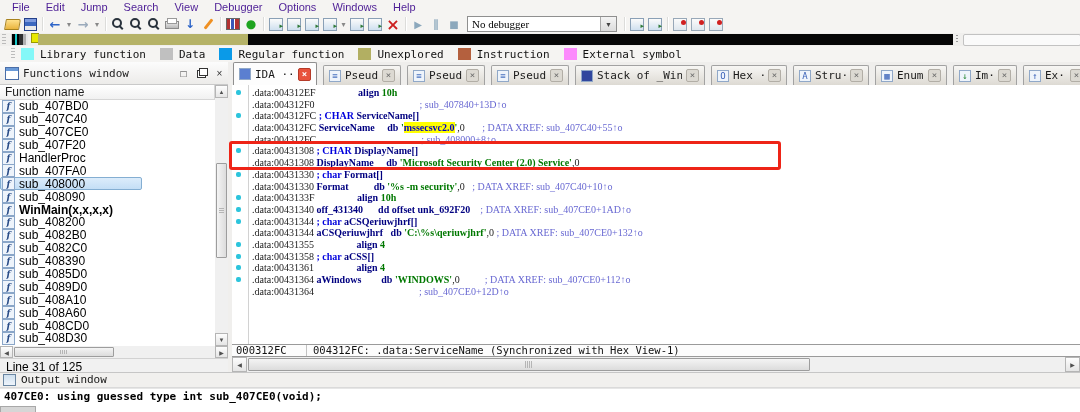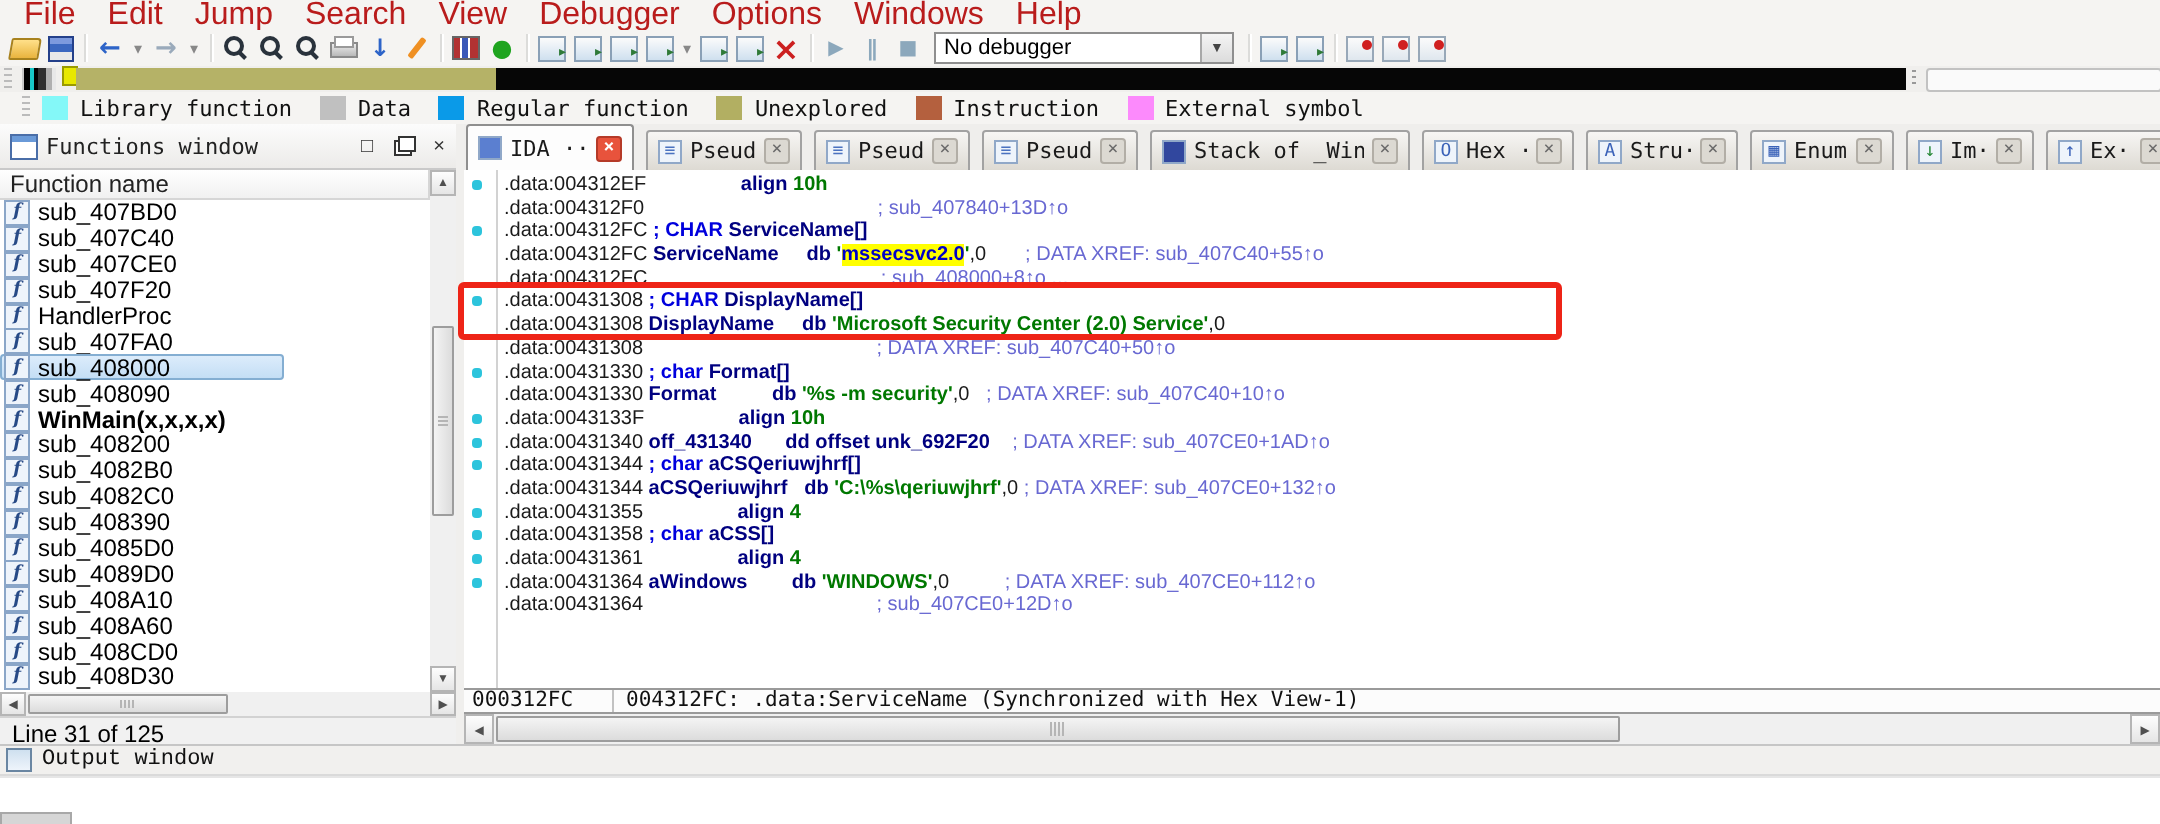--- a/index.html
+++ b/index.html
@@ -3,40 +3,40 @@
 <meta charset="utf-8">
 <style>
   html,body{margin:0;padding:0}
   body{width:1080px;height:412px;position:relative;background:#fff;overflow:hidden;
        font-family:"Liberation Sans",sans-serif;-webkit-font-smoothing:antialiased}
   .mono{font-family:"DejaVu Sans Mono",monospace}
   .abs{position:absolute}
 
   
   #menubar{left:0;top:0;width:1080px;height:15px;background:#f5f4f2;display:flex;align-items:center;padding-left:4px;box-sizing:border-box}
-  .menu-item{font-size:16px;color:#b91c1c;padding:0 8px;line-height:15px;cursor:default}
+  .menu-item{font-size:11px;color:#4c1d95;padding:0 8px;line-height:15px;cursor:default}
 
   
   #toolbar{left:0;top:15px;width:1080px;height:18px;background:#f5f4f2;display:flex;align-items:center;padding-left:3px;box-sizing:border-box}
   .tsep{width:1px;height:14px;background:#dcdcda;margin:0 3px;box-shadow:1px 0 0 #fff}
   .ti{width:18px;height:16px;display:inline-flex;align-items:center;justify-content:center;position:relative;font-family:"DejaVu Sans",sans-serif}
   .ti.open::before{content:"";width:13px;height:9px;background:linear-gradient(#ffe08a,#e9b43e);border:1px solid #a8821e;border-radius:1px 2px 1px 1px;transform:skewX(-10deg)}
   .ti.save::before{content:"";width:11px;height:11px;background:linear-gradient(#7d9ade 0 3px,#3c68c0 3px 7px,#e9e9e9 7px);border:1px solid #24408a}
   .ti.find::before{content:"";width:6px;height:6px;border:2px solid #29323c;border-radius:50%;position:absolute;left:3px;top:2px}
   .ti.find::after{content:"";width:2px;height:5px;background:#29323c;position:absolute;right:5px;bottom:2px;transform:rotate(-45deg)}
   .ti.print::before{content:"";width:12px;height:6px;background:linear-gradient(#ececec,#b9b9b9);border:1px solid #8a8a8a;position:absolute;bottom:3px}
   .ti.print::after{content:"";width:8px;height:4px;background:#fff;border:1px solid #9a9a9a;position:absolute;top:2px}
   .ti.marker::before{content:"";width:3px;height:12px;background:#ef9023;border-radius:1px;transform:rotate(38deg)}
   .ti.chart::before{content:"";width:12px;height:10px;border:1px solid #666;background:linear-gradient(90deg,#b23232 0 3px,#fff 3px 4px,#3a58b8 4px 7px,#fff 7px 8px,#b23232 8px)}
   .ti.dbg::before{content:"";width:12px;height:11px;background:linear-gradient(#fbfbfb,#cfe0ef);border:1px solid #8aa0b6}
   .ti.dbg::after{content:"▸";font-size:7px;color:#2f7a38;position:absolute;right:2px;bottom:2px}
   .ti.bp::before{content:"";width:12px;height:11px;background:linear-gradient(#fbfbfb,#dfe7ee);border:1px solid #98a8b8}
   .ti.bp::after{content:"";width:5px;height:5px;border-radius:50%;background:#d02020;position:absolute;right:3px;top:4px}
   .dbg-select{height:16px;width:150px;margin:0 4px;background:#fff;border:1px solid #8f8f8f;display:flex;align-items:center;font-size:11px;box-sizing:border-box}
-  .dbg-select .val{flex:1;padding-left:4px;font-family:Liberation Sans, sans-serif}
+  .dbg-select .val{flex:1;padding-left:4px;font-family:Liberation Serif, serif}
   .dbg-select .drop{width:15px;height:14px;background:linear-gradient(#f4f4f4,#dcdcdc);border-left:1px solid #a8a8a8;display:flex;align-items:center;justify-content:center;font-size:7px;color:#444}
 
   
   #navband{left:0;top:33px;width:1080px;height:13px;background:#f0efed}
   .nb-handle{position:absolute;left:2px;top:1px;width:4px;height:11px;background:repeating-linear-gradient(#bbb 0 1px,#f0efed 1px 3px)}
   .nb-stripes{position:absolute;left:11px;top:1px;height:11px;display:flex}
   .nb-yellow{position:absolute;left:31px;top:0;width:6px;height:8px;background:#e8e800;border:1px solid #9a9a00}
   .nb-olive{position:absolute;left:38px;top:1px;width:210px;height:11px;background:#b5b267}
   .nb-black{position:absolute;left:248px;top:1px;width:705px;height:11px;background:#060606}
   .nb-dots{position:absolute;left:956px;top:2px;width:2px;height:9px;background:repeating-linear-gradient(#999 0 1px,transparent 1px 3px)}
@@ -81,21 +81,21 @@
   #tabbar::after{content:"";position:absolute;left:232px;top:84px;width:848px;height:1px;background:#8f8f8f}
   .tab{height:20px;display:flex;align-items:center;gap:4px;background:linear-gradient(#f7f6f4,#dddAd3);border:1px solid #a2a2a2;border-bottom:none;border-radius:2px 2px 0 0;padding:0 5px;box-sizing:border-box;font-family:"DejaVu Sans Mono",monospace;font-size:11px;color:#1a1a1a;flex:none;position:relative;z-index:1}
   .tab.active{height:23px;background:#fdfdfd;z-index:3;border-color:#8f8f8f}
   .tico{width:12px;height:12px;display:inline-flex;align-items:center;justify-content:center;font-size:9px;border:1px solid #90a8c8;box-sizing:border-box;flex:none}
   .tclose{width:11px;height:11px;display:inline-flex;align-items:center;justify-content:center;background:#dcd9d2;border:1px solid #b2aea6;border-radius:2px;color:#6a6a6a;font-size:9px;line-height:1;flex:none}
   .tab.active .tclose{background:#e8533c;border-color:#b53a28;color:#fff;font-weight:bold}
 
   
   #listing{left:232px;top:85px;width:848px;height:259px;background:#fff;overflow:hidden;padding-top:2px;box-sizing:border-box}
   #gutterline{left:248px;top:85px;width:1px;height:259px;background:#d2d2d2}
-  .lline{height:11.7px;line-height:11.7px;white-space:pre;font-family:Liberation Sans, sans-serif;font-size:10px;padding-left:20px;position:relative}
+  .lline{height:11.7px;line-height:11.7px;white-space:pre;font-family:Liberation Serif, serif;font-size:10px;padding-left:20px;position:relative}
   .ldot{position:absolute;left:4px;top:3px;width:5px;height:5px;background:#2cc4dc;border-radius:2px}
   .sa{color:#1a1a1a}.sp{color:#1a1a1a}
   .sn{color:#000080;font-weight:bold}
   .sk{color:#0000dd;font-weight:bold}
   .sg{color:#007800;font-weight:bold}
   .sx{color:#6868d2}
   .shl{background:#ffff00;color:#0000c8;font-weight:bold}
   #redbox{left:229px;top:141px;width:546px;height:23px;border:3px solid #ee2417;border-radius:3px;pointer-events:none;z-index:5}
 
   #list-status{left:232px;top:344px;width:848px;height:13px;background:#fcfcfc;border-top:1px solid #9a9a9a;border-bottom:1px solid #9a9a9a;box-sizing:border-box;display:flex;font-family:"DejaVu Sans Mono",monospace;font-size:10.5px;color:#111}
@@ -373,21 +373,20 @@
   </div>
 
 <div id="listing" class="abs mono">
     <div class="lline"><span class="ldot"></span><span class="sa">.data:004312EF</span><span class="sp">                 </span><span class="sn">align </span><span class="sg">10h</span></div>
     <div class="lline"><span class="sa">.data:004312F0</span><span class="sp">                                          </span><span class="sx">; sub_407840+13D↑o</span></div>
     <div class="lline"><span class="ldot"></span><span class="sa">.data:004312FC </span><span class="sk">; CHAR </span><span class="sn">ServiceName[]</span></div>
     <div class="lline"><span class="sa">.data:004312FC </span><span class="sn">ServiceName</span><span class="sp">     </span><span class="sn">db </span><span class="sg">'</span><span class="shl">mssecsvc2.0</span><span class="sg">'</span><span class="sp">,0</span><span class="sp">       </span><span class="sx">; DATA XREF: sub_407C40+55↑o</span></div>
     <div class="lline"><span class="sa">.data:004312FC</span><span class="sp">                                          </span><span class="sx">; sub_408000+8↑o ...</span></div>
     <div class="lline"><span class="ldot"></span><span class="sa">.data:00431308 </span><span class="sk">; CHAR </span><span class="sn">DisplayName[]</span></div>
     <div class="lline"><span class="sa">.data:00431308 </span><span class="sn">DisplayName</span><span class="sp">     </span><span class="sn">db </span><span class="sg">'Microsoft Security Center (2.0) Service'</span><span class="sp">,0</span></div>
-    <div class="lline"><span class="sa">.data:00431308</span><span class="sp">                                          </span><span class="sx">; DATA XREF: sub_407C40+50↑o</span></div>
     <div class="lline"><span class="ldot"></span><span class="sa">.data:00431330 </span><span class="sk">; char </span><span class="sn">Format[]</span></div>
     <div class="lline"><span class="sa">.data:00431330 </span><span class="sn">Format</span><span class="sp">          </span><span class="sn">db </span><span class="sg">'%s -m security'</span><span class="sp">,0</span><span class="sp">   </span><span class="sx">; DATA XREF: sub_407C40+10↑o</span></div>
     <div class="lline"><span class="ldot"></span><span class="sa">.data:0043133F</span><span class="sp">                 </span><span class="sn">align </span><span class="sg">10h</span></div>
     <div class="lline"><span class="ldot"></span><span class="sa">.data:00431340 </span><span class="sn">off_431340</span><span class="sp">      </span><span class="sn">dd </span><span class="sn">offset </span><span class="sn">unk_692F20</span><span class="sp">    </span><span class="sx">; DATA XREF: sub_407CE0+1AD↑o</span></div>
     <div class="lline"><span class="ldot"></span><span class="sa">.data:00431344 </span><span class="sk">; char </span><span class="sn">aCSQeriuwjhrf[]</span></div>
     <div class="lline"><span class="sa">.data:00431344 </span><span class="sn">aCSQeriuwjhrf</span><span class="sp">   </span><span class="sn">db </span><span class="sg">'C:\%s\qeriuwjhrf'</span><span class="sp">,0</span><span class="sp"> </span><span class="sx">; DATA XREF: sub_407CE0+132↑o</span></div>
     <div class="lline"><span class="ldot"></span><span class="sa">.data:00431355</span><span class="sp">                 </span><span class="sn">align </span><span class="sg">4</span></div>
     <div class="lline"><span class="ldot"></span><span class="sa">.data:00431358 </span><span class="sk">; char </span><span class="sn">aCSS[]</span></div>
     <div class="lline"><span class="ldot"></span><span class="sa">.data:00431361</span><span class="sp">                 </span><span class="sn">align </span><span class="sg">4</span></div>
     <div class="lline"><span class="ldot"></span><span class="sa">.data:00431364 </span><span class="sn">aWindows</span><span class="sp">        </span><span class="sn">db </span><span class="sg">'WINDOWS'</span><span class="sp">,0</span><span class="sp">          </span><span class="sx">; DATA XREF: sub_407CE0+112↑o</span></div>
@@ -406,14 +405,15 @@
       <div class="grip-h"></div>
     </div>
   <div class="sb-btn" style="right:0;top:0;width:15px;height:15px">▶</div>
 </div>
 
 <div id="output-header" class="abs">
   <span class="out-ico"></span>
   <span id="output-title">Output window</span>
 </div>
 <div id="output-body" class="abs">
+  <div id="output-line">407CE0: using guessed type int sub_407CE0(void);</div>
   <div id="output-corner"></div>
 </div>
 
 </body></html>

